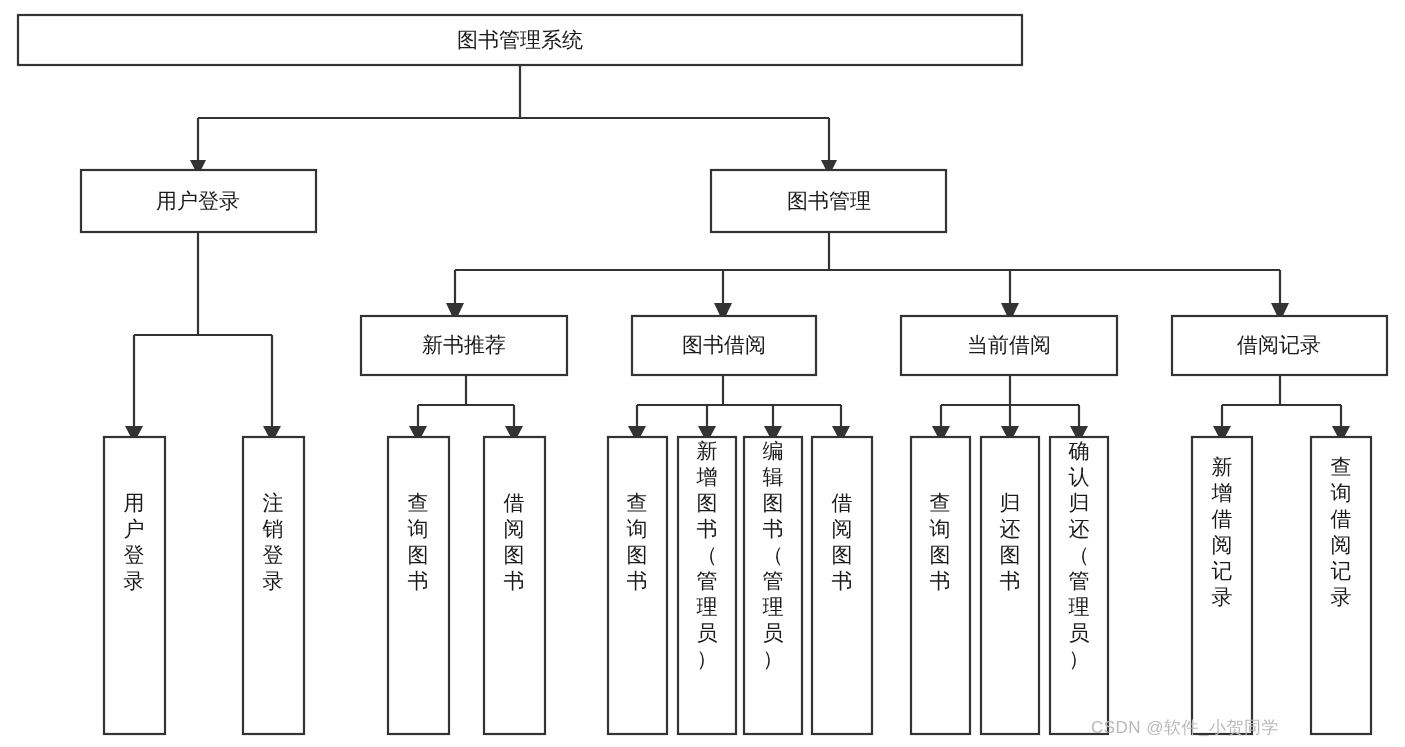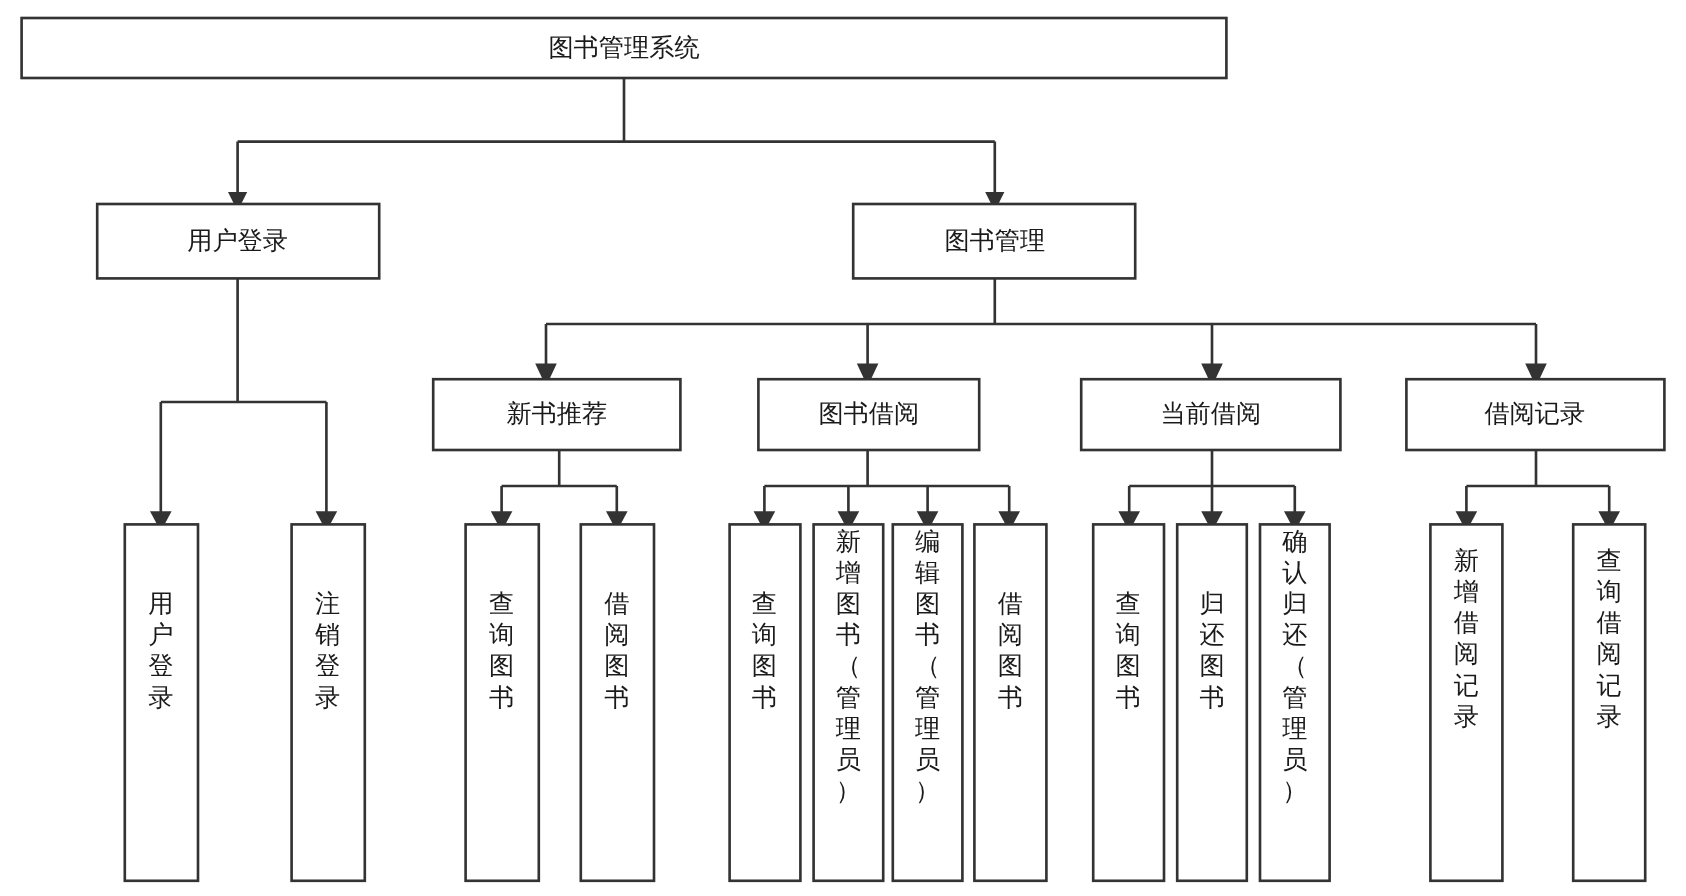--- a/index.html
+++ b/index.html
@@ -196,14 +196,15 @@
       <rect class="node-box" x="1192" y="437" width="60" height="297"></rect>
       <text class="node-label-vertical" x="1222" y="474"><tspan x="1222" dy="0">新</tspan><tspan x="1222" dy="26">增</tspan><tspan x="1222" dy="26">借</tspan><tspan x="1222" dy="26">阅</tspan><tspan x="1222" dy="26">记</tspan><tspan x="1222" dy="26">录</tspan></text>
     </g>
     <g>
       <rect class="node-box" x="1311" y="437" width="60" height="297"></rect>
       <text class="node-label-vertical" x="1341" y="474"><tspan x="1341" dy="0">查</tspan><tspan x="1341" dy="26">询</tspan><tspan x="1341" dy="26">借</tspan><tspan x="1341" dy="26">阅</tspan><tspan x="1341" dy="26">记</tspan><tspan x="1341" dy="26">录</tspan></text>
     </g>
 
   </svg>
 
+  <div class="watermark">CSDN @软件_小贺同学</div>
 
 </div>
 
 </body></html>

